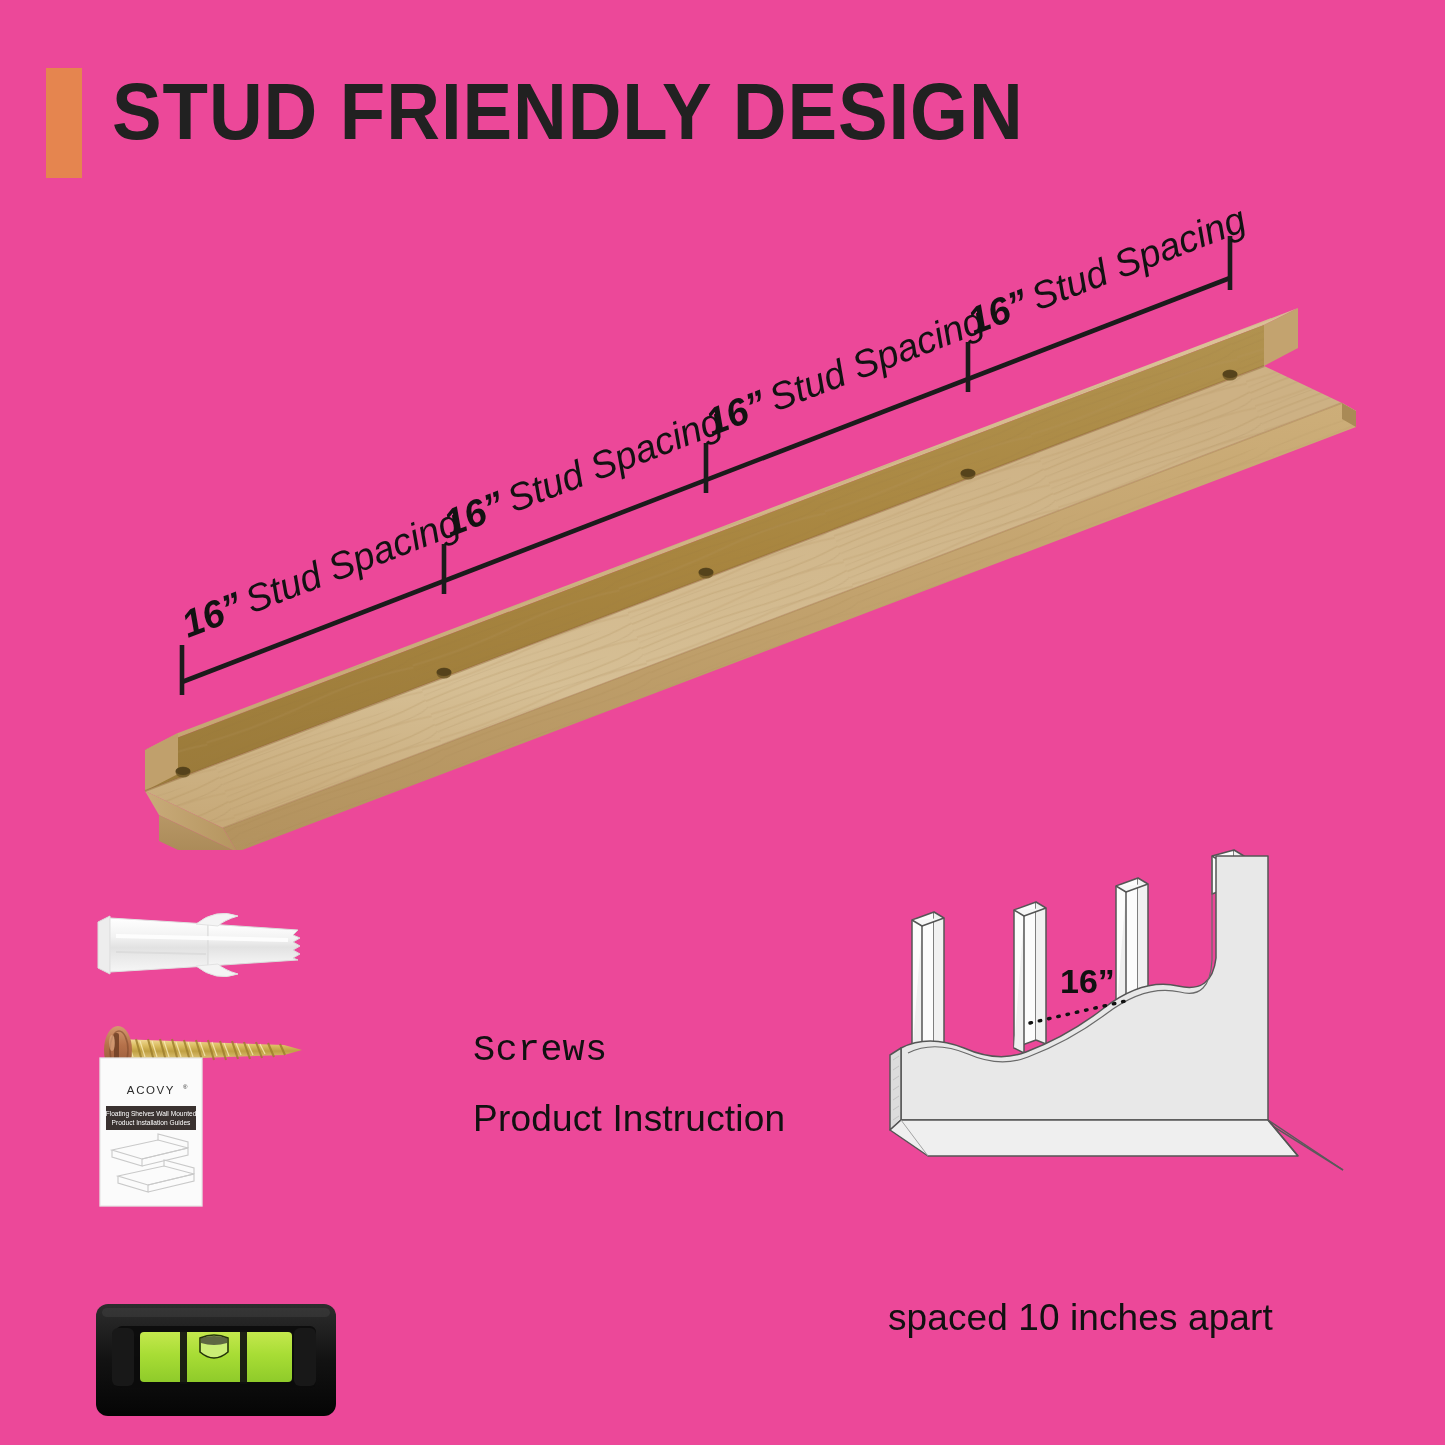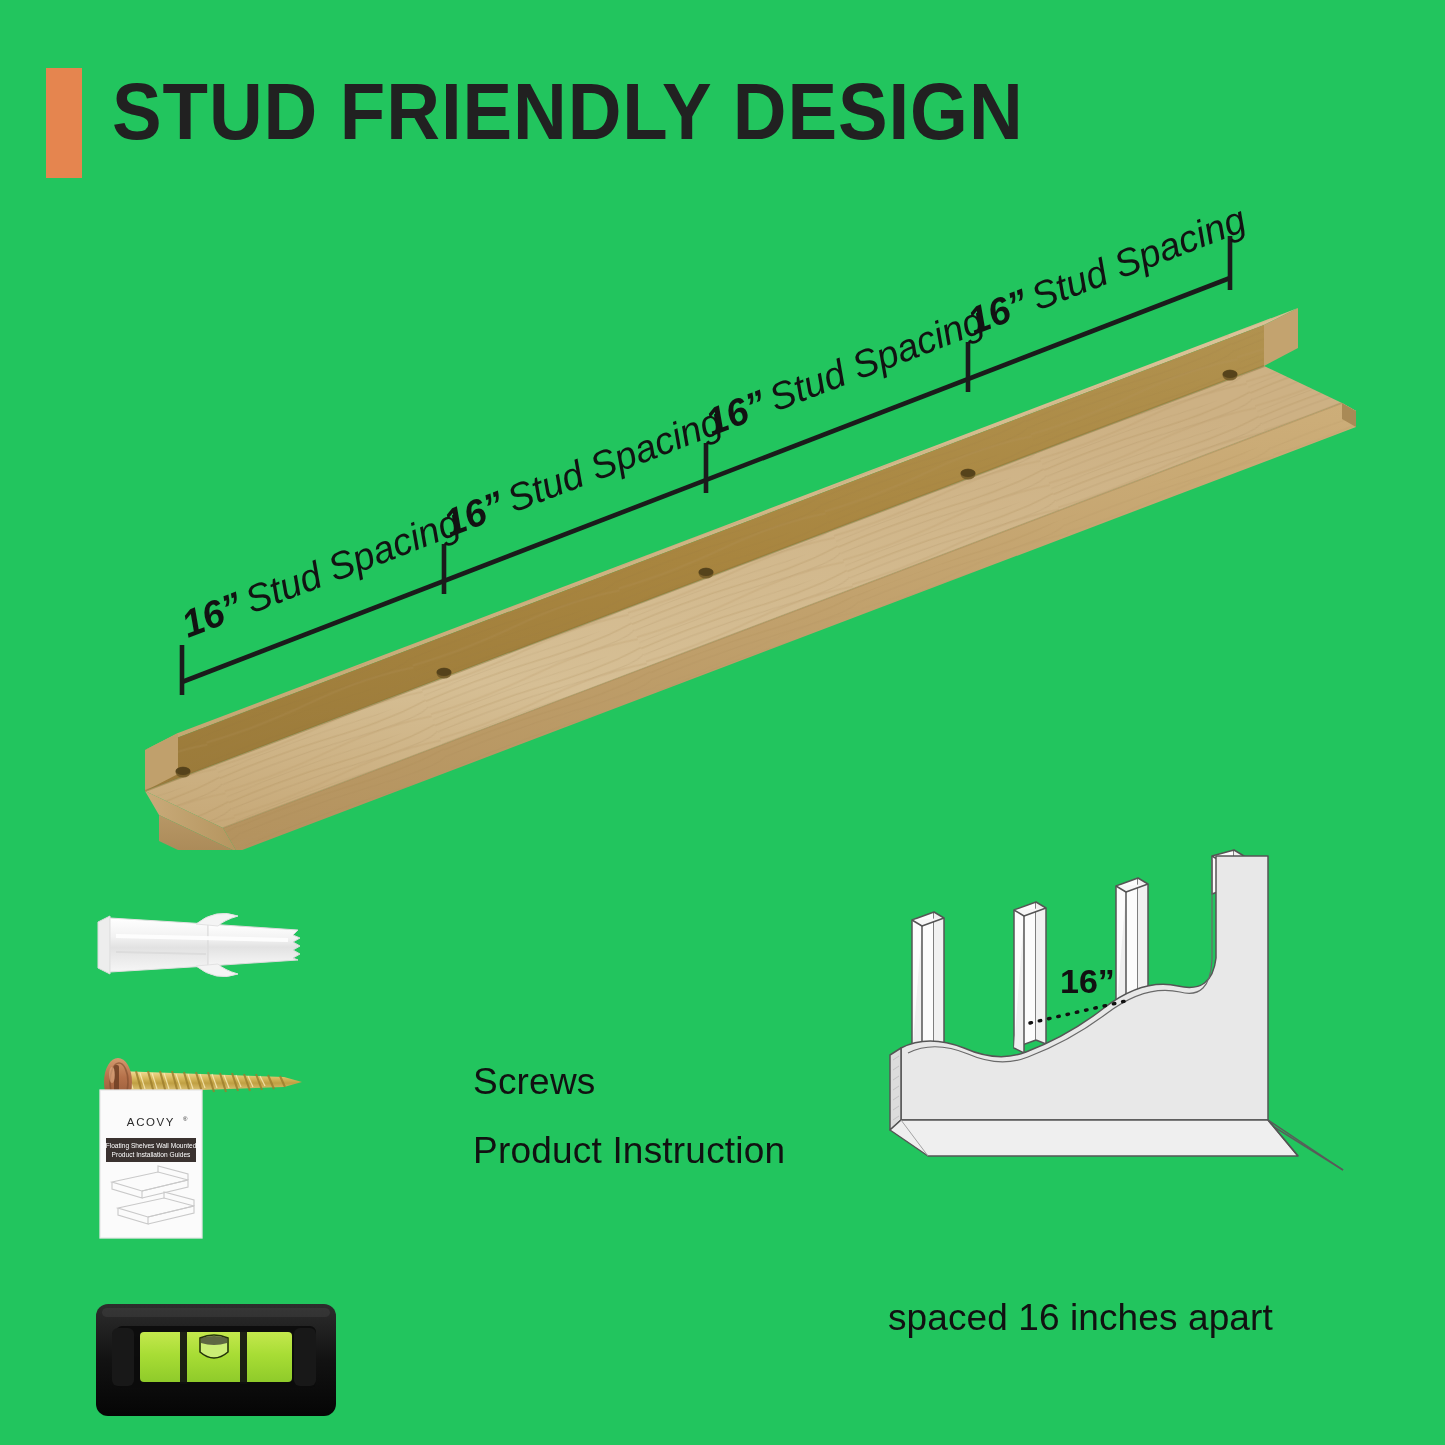--- a/index.html
+++ b/index.html
@@ -4,21 +4,21 @@
 <style>
   html, body {
     margin: 0;
     padding: 0;
     background: #f4f4f2;
   }
   #stage {
     position: relative;
     width: 1445px;
     height: 1445px;
-    background: #22c55e;
+    background: #ec4899;
     overflow: hidden;
     font-family: "Liberation Sans", sans-serif;
     -webkit-font-smoothing: antialiased;
   }
 
   
   #header-bar {
     position: absolute;
     left: 46px;
     top: 68px;
@@ -76,22 +76,22 @@
     position: absolute;
     left: 385px;
     top: 50%;
     transform: translateY(-50%);
     font-size: 37px;
     color: #111111;
     white-space: nowrap;
     letter-spacing: 0.2px;
   }
   #acc-row-0 { top: 880px; }
-  #acc-row-1 { top: 1017px; }
-  #acc-row-2 { top: 1086px; }
+  #acc-row-1 { top: 985px; font-family: Liberation Mono, monospace; }
+  #acc-row-2 { top: 1054px; }
   #acc-row-3 { top: 1290px; }
 
   
   #stud-diagram {
     position: absolute;
     left: 868px;
     top: 848px;
     width: 490px;
     height: 430px;
   }
@@ -464,16 +464,16 @@
       </g>
 
       <g>
         <line x1="162" y1="175" x2="262" y2="152" stroke="#111111" stroke-width="3.4" stroke-linecap="round" stroke-dasharray="1.5 8"></line>
         <text x="192" y="145" font-family="Liberation Sans, sans-serif" font-size="34" font-weight="bold" fill="#111111">16”</text>
       </g>
     </svg>
   </div>
 
   <div id="stud-caption">
-    <div>spaced 16 inches apart</div>
+    <div>spaced 10 inches apart</div>
   </div>
 
 </div>
 
 </body></html>

